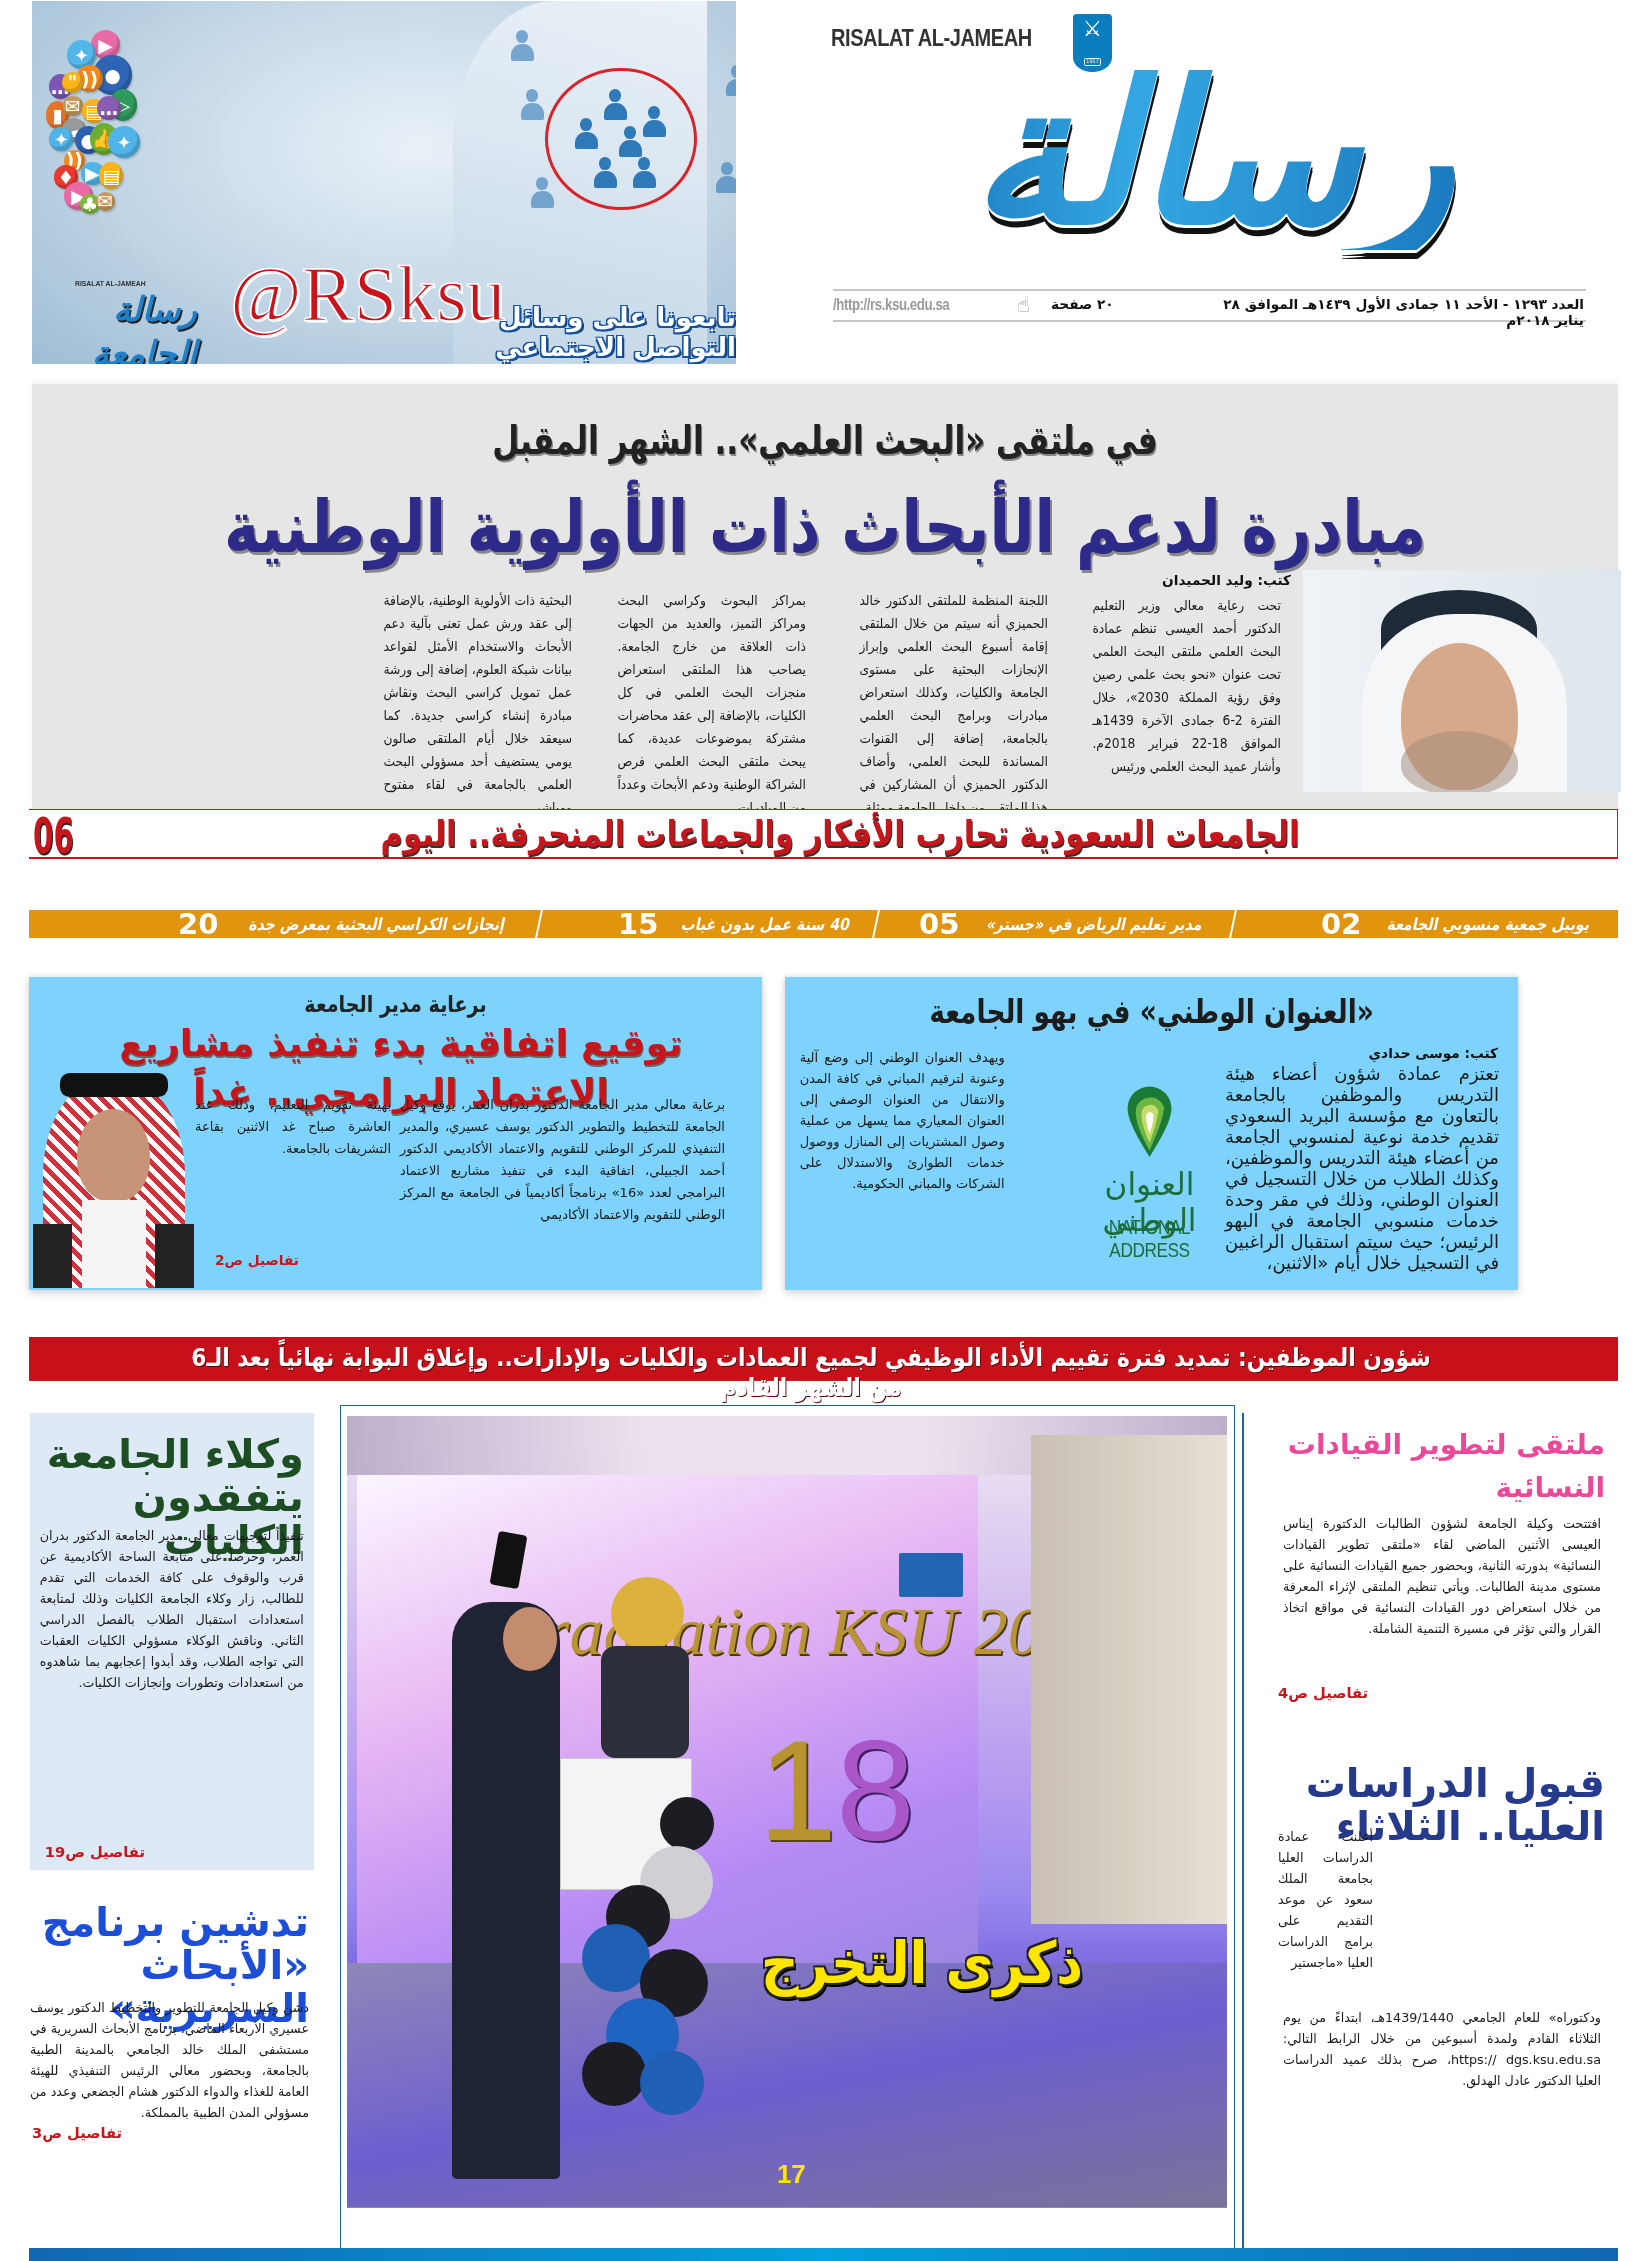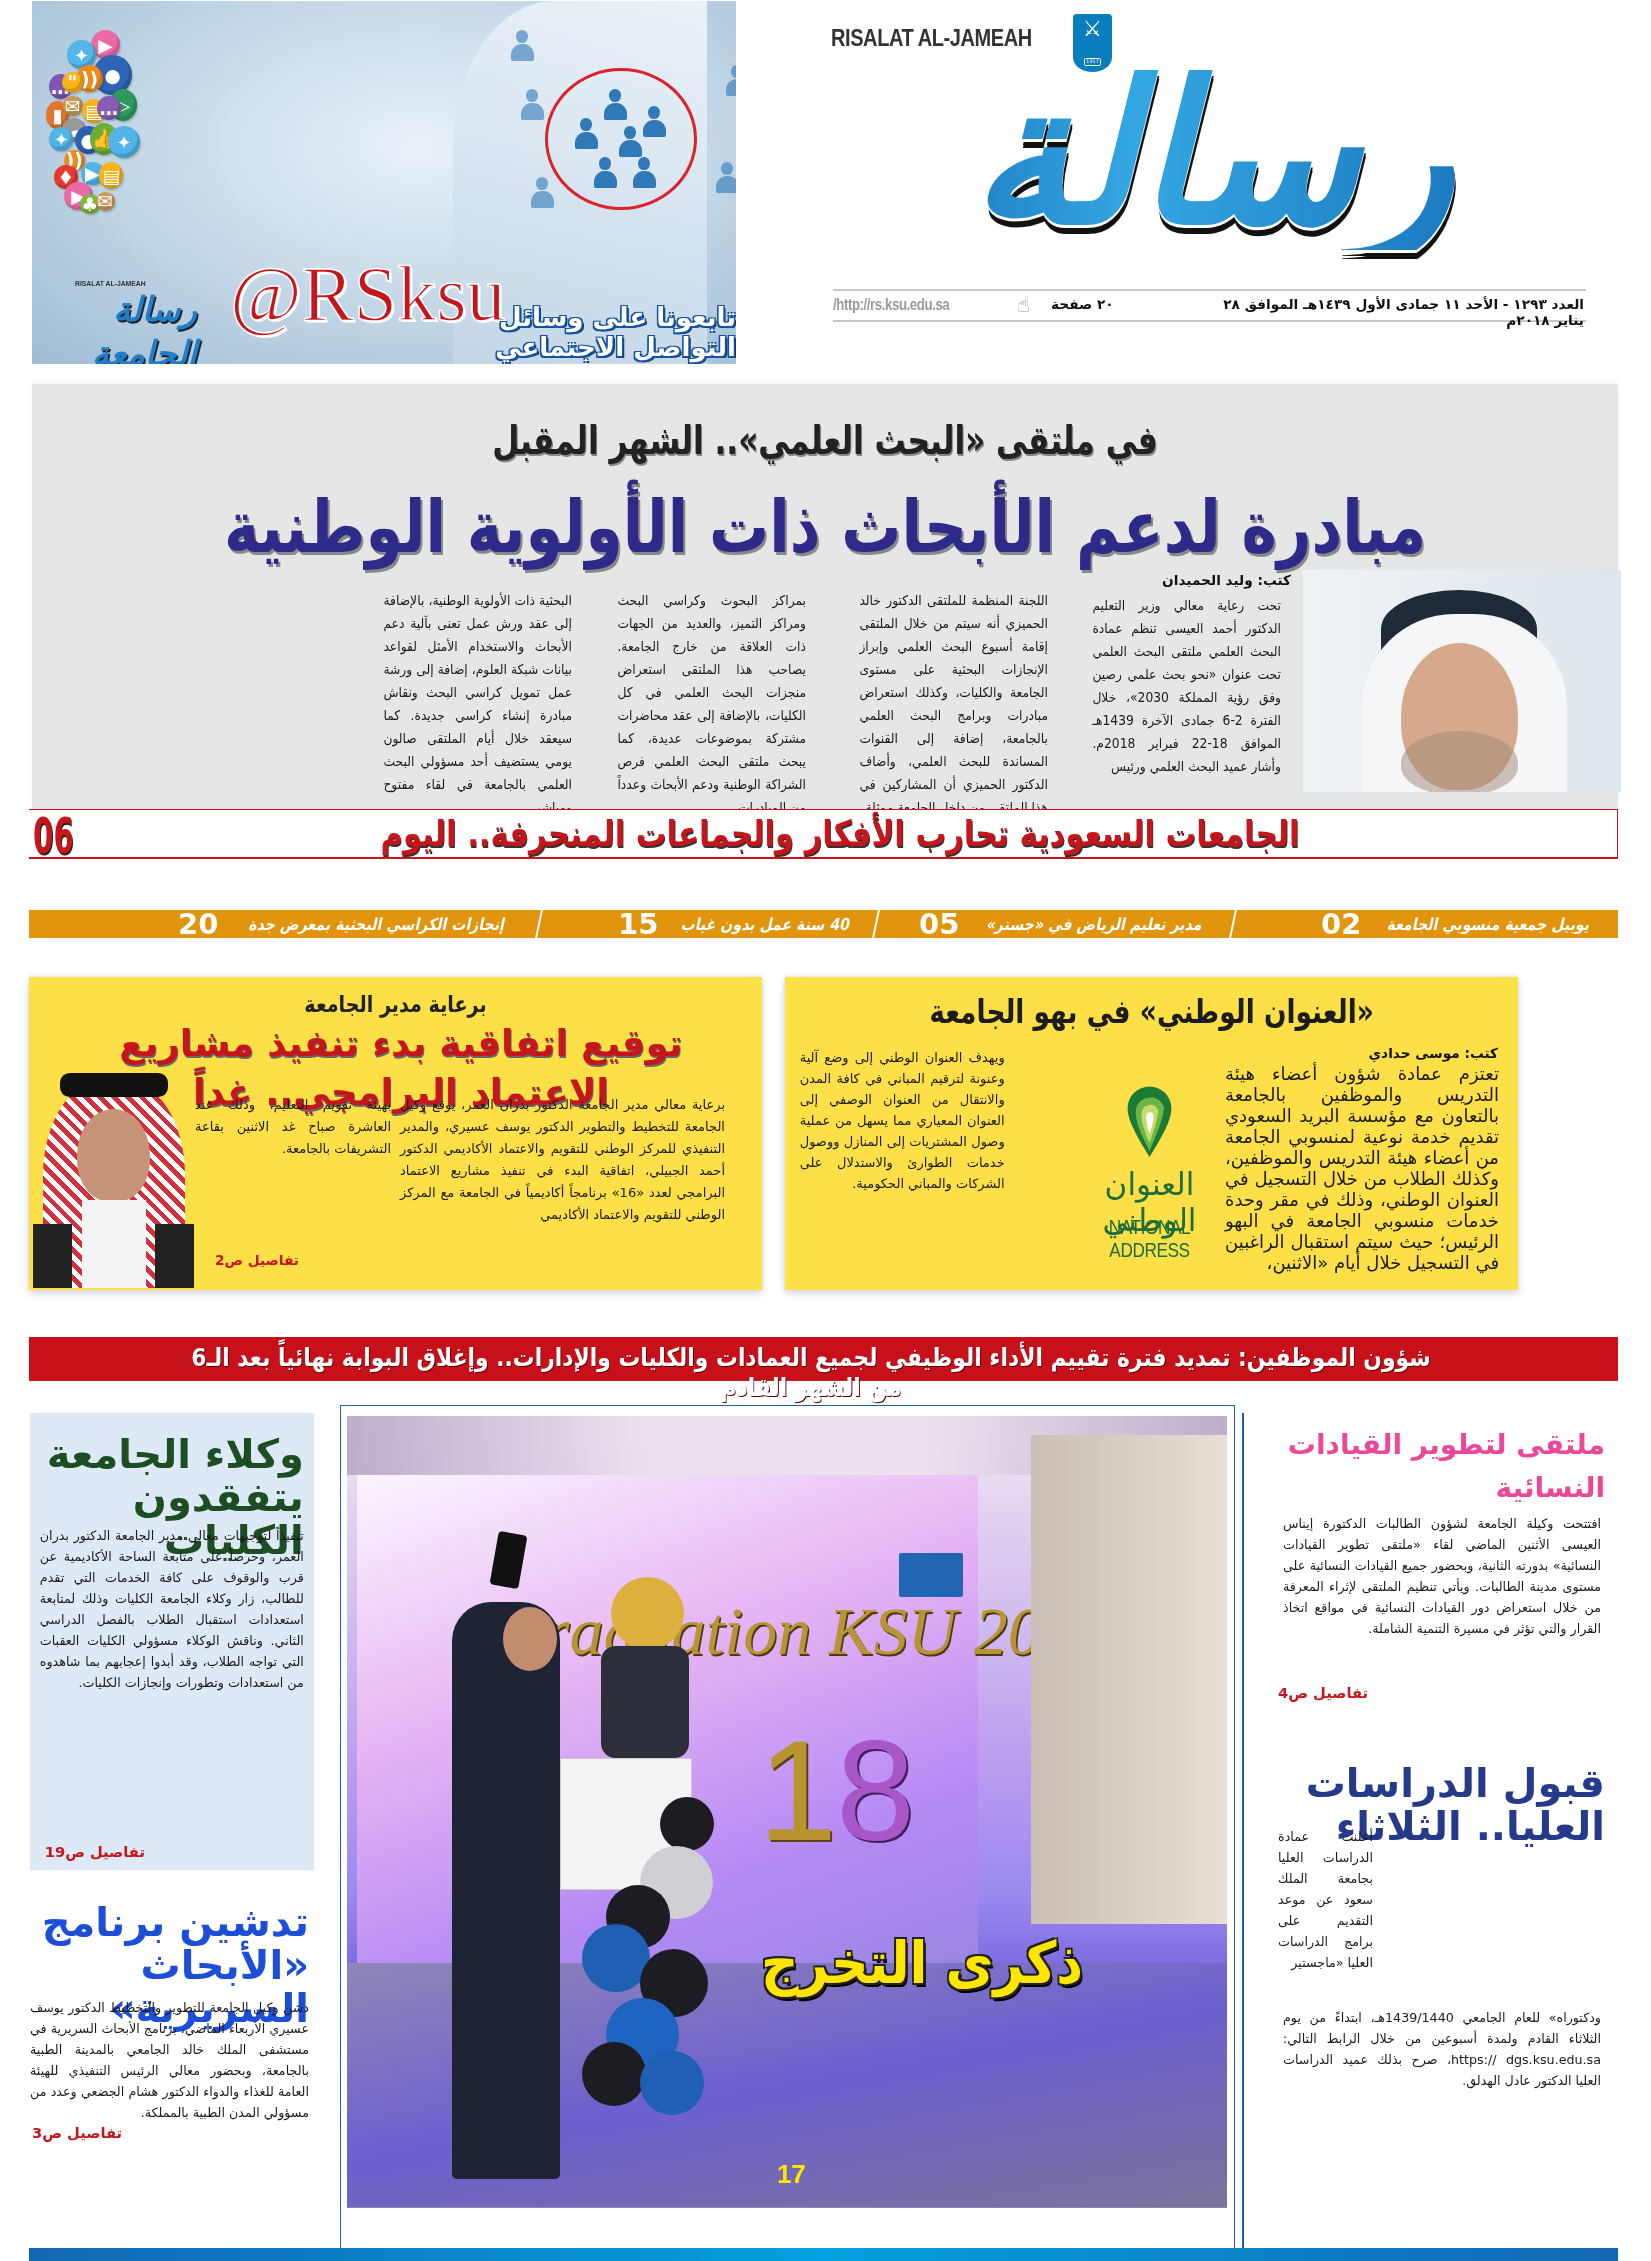--- a/index.html
+++ b/index.html
@@ -59,21 +59,21 @@
 #red-head-num{left:3.9px;top:-2px;font-size:49px;font-weight:bold;color:#c6151b;text-shadow:1.5px 1.5px 0 #222;transform:scaleX(.6);transform-origin:left}
 
 
 #orange-bar{left:29px;top:910px;width:1589px;height:28px;background:#e1950f;display:flex;flex-direction:row-reverse}
 .ob-item{height:28px;display:flex;flex-direction:row-reverse;align-items:center;color:#fff;font-weight:bold;border-left:2px solid #fff;transform:skewX(-12deg);padding:0 9.8px}
 .ob-item > *{transform:skewX(12deg)}
 .ob-label{font-size:16.6px;direction:rtl;white-space:nowrap;transform:scaleX(.85)}
 .ob-num{font-size:29px;margin:0 8.8px;line-height:28px}
 
 
-.card{background:#fde047;box-shadow:0 2.9px 7.8px rgba(0,0,0,.18),0 -2px 3.9px rgba(0,0,0,.06)}
+.card{background:#7dd3fc;box-shadow:0 2.9px 7.8px rgba(0,0,0,.18),0 -2px 3.9px rgba(0,0,0,.06)}
 #card-na{left:785px;top:977px;width:733px;height:313px}
 #card-acc{left:29px;top:977px;width:733px;height:313px}
 .card-title{text-align:center;font-weight:bold;direction:rtl}
 #na-title{left:0;top:14.7px;width:733px;font-size:33px;color:#1c1c1c;transform:scaleX(.8)}
 #na-byline{left:513px;top:68px;width:200px;font-size:13.7px;font-weight:bold;direction:rtl;text-align:right}
 #na-col1{left:440px;top:86px;width:274px;font-size:18px;line-height:21px}
 #na-col2{left:14.7px;top:68px;width:298px;font-size:13px;line-height:21px}
 #na-logo{left:279px;top:108px;width:171px;height:186px;text-align:center}
 #na-pin{position:absolute;left:61px;top:0;width:49px;height:73px}
 #na-ar{position:absolute;left:0;top:81px;width:171px;font-size:31px;color:#1f6d3a;direction:rtl;text-align:center}

